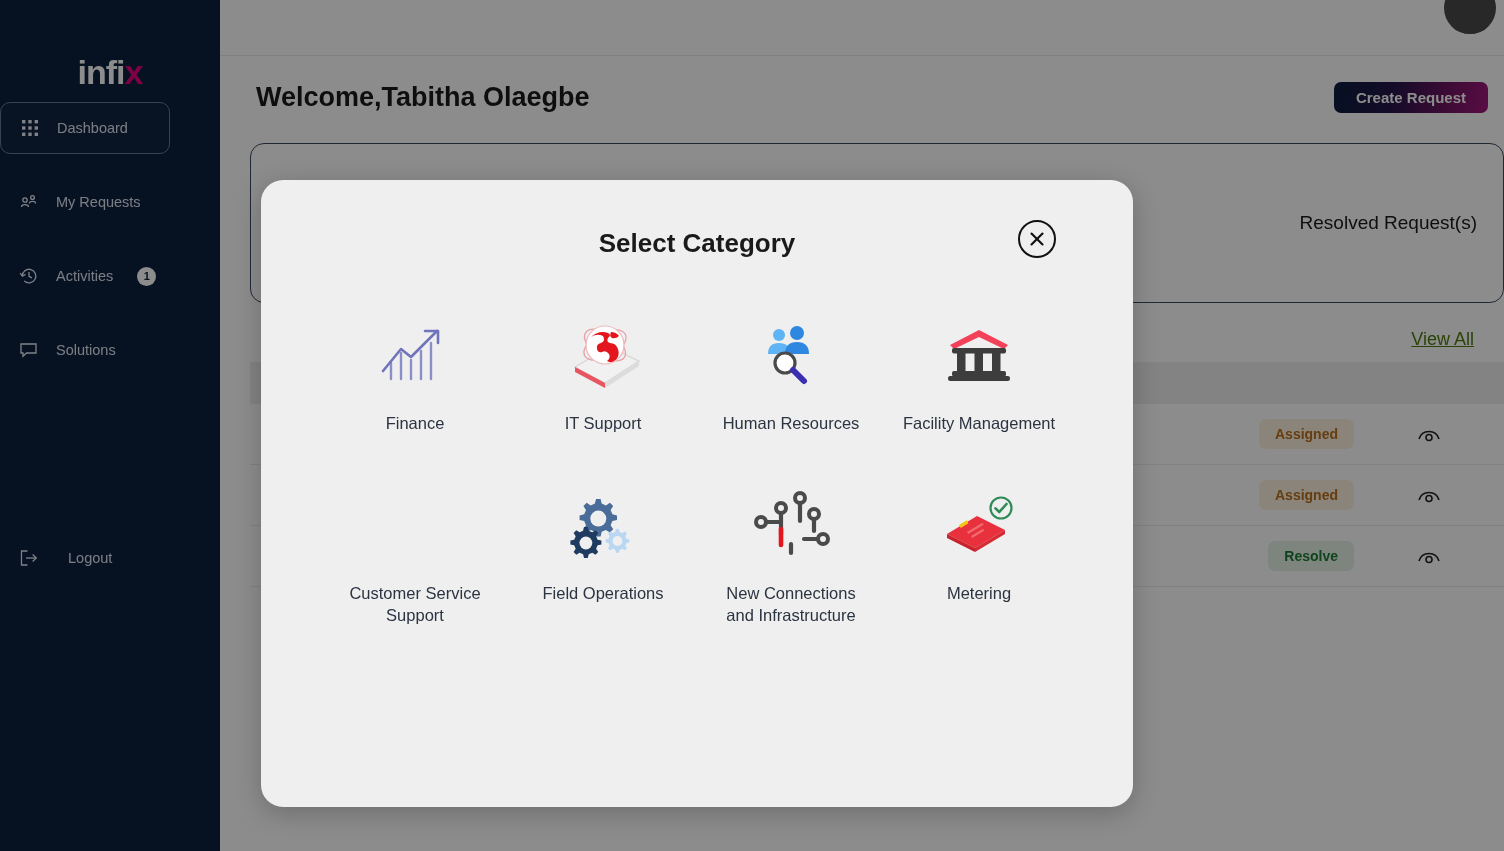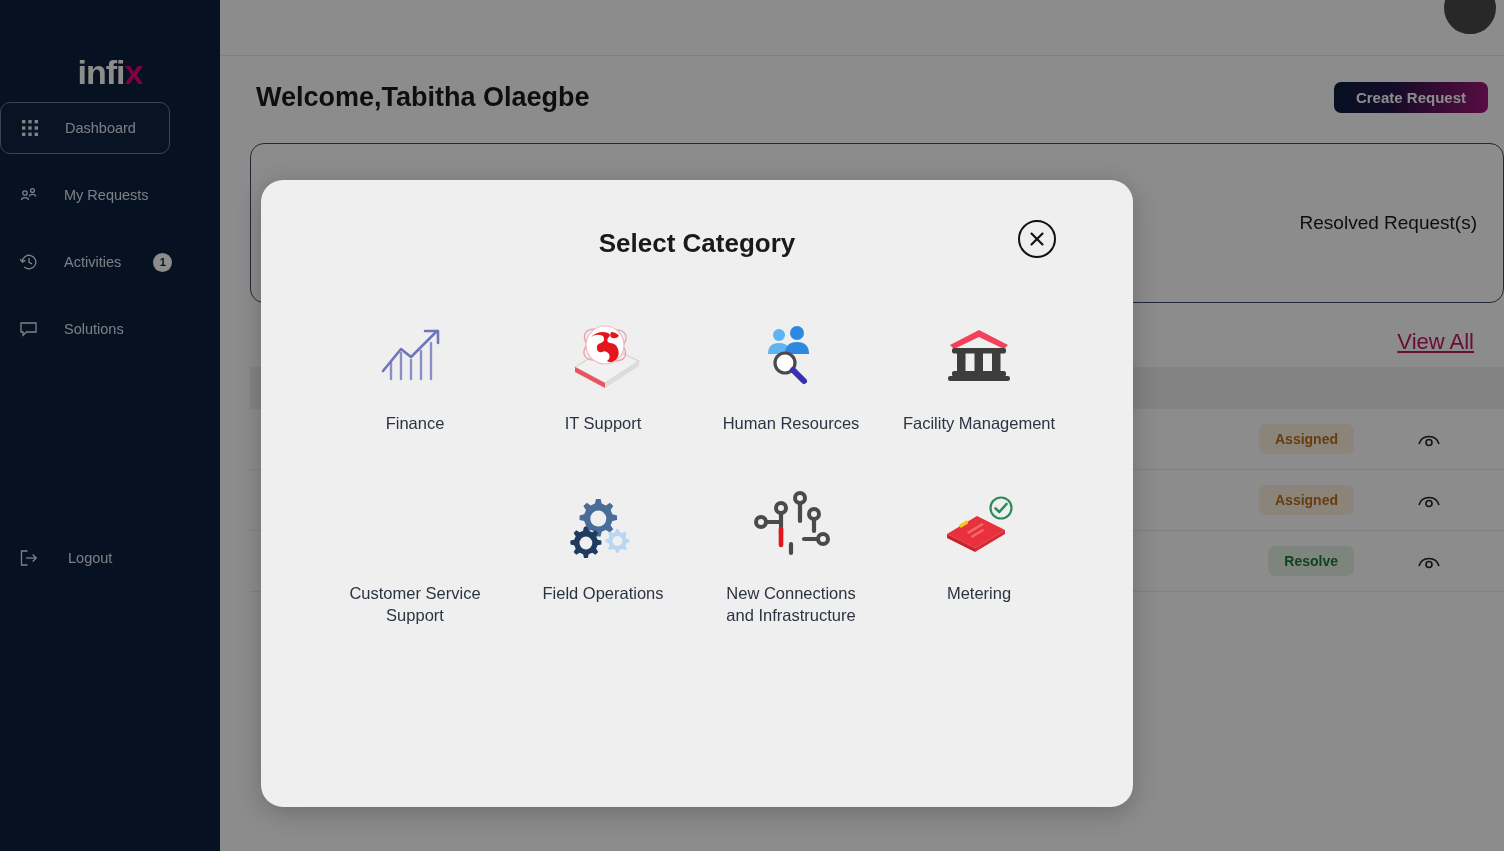--- a/index.html
+++ b/index.html
@@ -23,22 +23,22 @@
   }
   .logo {
     font-size: 34px; font-weight: 700; color: #ffffff;
     letter-spacing: -1px; position: relative; display: inline-block;
     font-family: "Liberation Sans", sans-serif;
   }
   .logo .mark { color: #e6007e; font-weight: 700; }
   .nav { margin-top: 10px; }
   .nav-item {
     position: relative;
-    height: 52px; margin: 0 10px 15px 0;
-    display: flex; align-items: center; gap: 24px;
+    height: 52px; margin: 0 10px 22px 0;
+    display: flex; align-items: center; gap: 16px;
     padding-left: 18px;
     color: #dfe5ef; font-size: 14.5px;
     border-radius: 10px;
     cursor: pointer;
     text-align: right;
   }
   .nav-item.active {
     border: 1px solid #6c7890;
     background: rgba(255,255,255,0.02);
     margin-left: 0px;
@@ -105,21 +105,21 @@
     border: 1px solid #3c4a63; border-radius: 14px;
     display: flex; align-items: center; justify-content: flex-end;
     padding-right: 26px;
   }
   .stat-label { font-size: 19px; color: #1a1a1a; }
   .table-tools {
     display: flex; justify-content: flex-end;
     padding: 26px 30px 0 0;
   }
   .view-all {
-    font-size: 22px; color: #be185d; text-decoration: underline; cursor: pointer;
+    font-size: 18px; color: #4d7c0f; text-decoration: underline; cursor: pointer;
   }
   .tbl { margin: 12px 0 0 30px; width: 1254px; }
   .tbl-head {
     height: 42px; background: #efefef; display: flex; align-items: center;
     padding-left: 24px; font-size: 14px; font-weight: 700; color: #333;
   }
   .tbl-row {
     height: 61px; display: flex; align-items: center;
     border-bottom: 1px solid #ececec;
     padding-left: 24px; font-size: 14px; color: #333;

